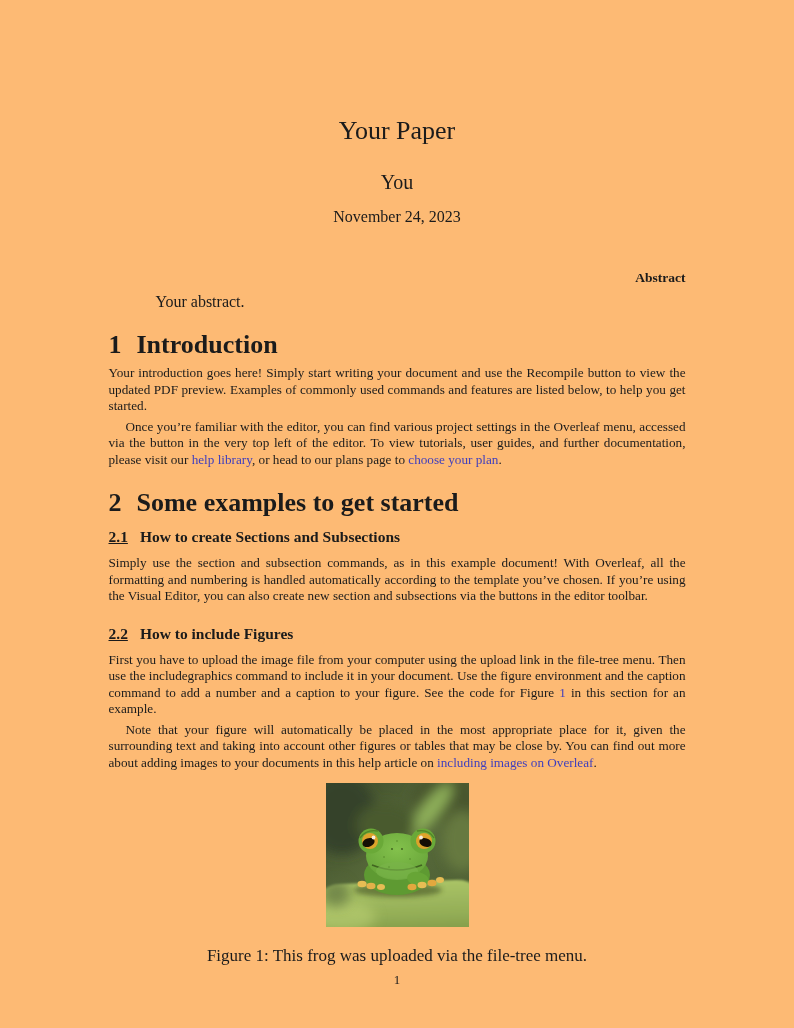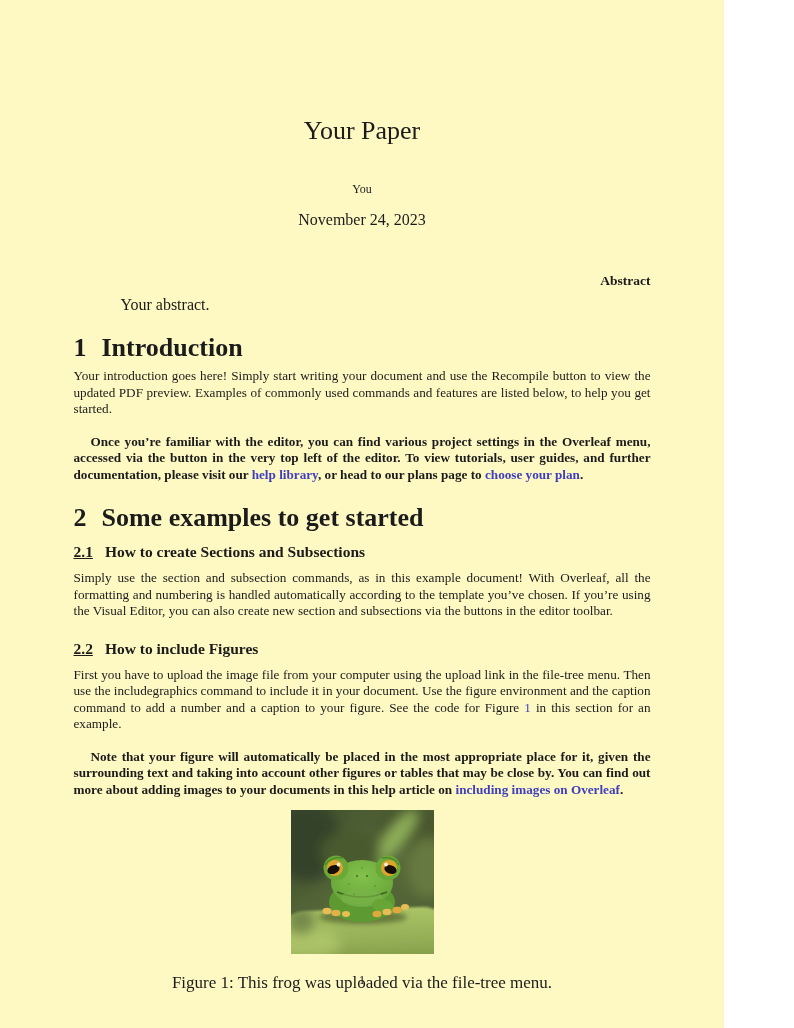--- a/index.html
+++ b/index.html
@@ -1,39 +1,39 @@
 <!DOCTYPE html>
 <html style="--link-color: #3e3ebe;"><head>
 <meta charset="utf-8">
 <style>
   html, body { margin: 0; padding: 0; background: #ffffff; }
   .page {
     position: relative;
-    width: 724px;
+    width: 794px;
     height: 1028px;
-    background: #fef9c3;
+    background: #fdba74;
     font-family: "Liberation Serif", "DejaVu Serif", serif;
     color: #1b1b1b;
     overflow: hidden;
   }
   .content {
     width: 577px;
     margin: 0 auto;
     padding-top: 116px;
   }
   .title-block { text-align: center; }
   .paper-title {
     font-size: 26px;
     font-weight: normal;
     line-height: 30px;
     margin: 0;
   }
   .paper-author {
-    font-size: 12px;
-    margin-top: 36px;
+    font-size: 20px;
+    margin-top: 25px;
   }
   .paper-date {
     font-size: 16px;
     margin-top: 14px;
   }
   .abstract-heading {
     text-align: right;
     font-size: 13.5px;
     font-weight: bold;
     margin-top: 44px;
@@ -57,23 +57,22 @@
   }
   h2.section .sec-num { margin-right: 15px; }
   h3.subsection .sec-num { margin-right: 12px; text-decoration: underline; }
   p.body-par {
     font-size: 13.2px;
     line-height: 16.5px;
     text-align: justify;
     margin: 9px 0 0 0;
   }
   p.body-par.cont {
-    margin-top: 16px;
+    margin-top: 4px;
     text-indent: 17px;
-    font-weight: bold;
   }
   a.doc-link {
     color: var(--link-color, #3e3ebe);
     text-decoration: none;
     cursor: pointer;
   }
   .figure-block {
     margin-top: 12px;
     text-align: center;
   }

